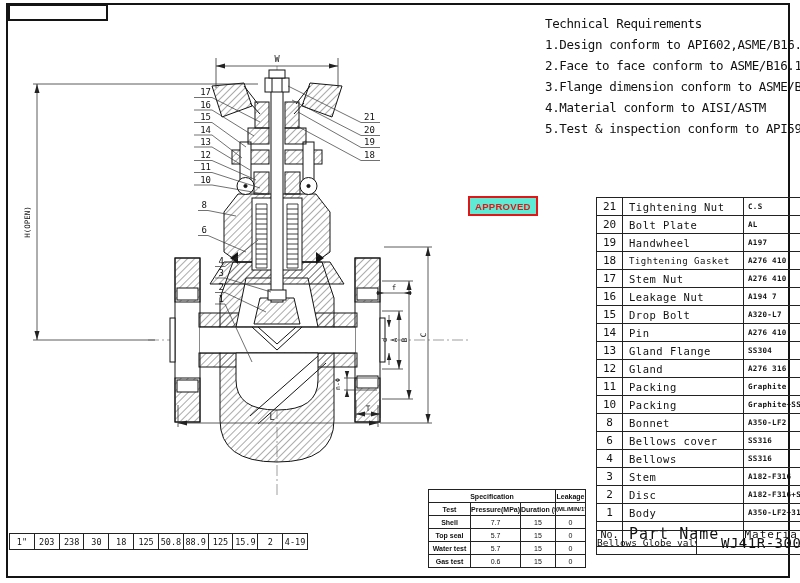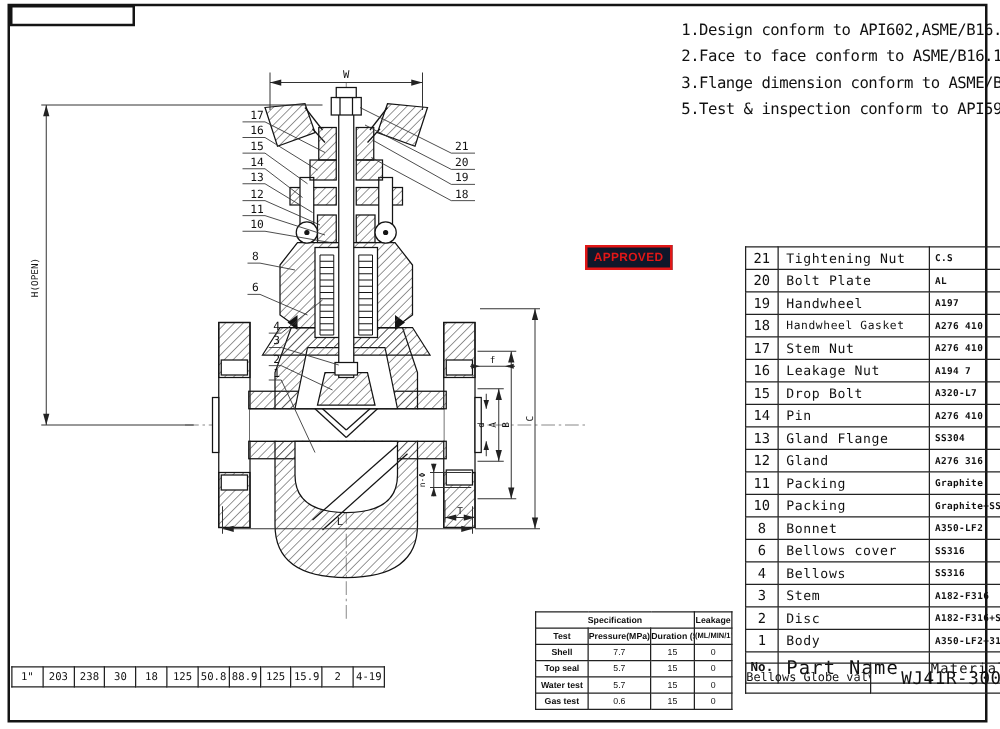--- a/index.html
+++ b/index.html
@@ -8,34 +8,34 @@
   .frame{position:absolute;left:6px;top:3px;width:784px;height:575px;border:2px solid #141414;box-sizing:border-box;}
   .corner-box{position:absolute;left:8px;top:4px;width:100px;height:17px;border:2px solid #141414;background:#fff;box-sizing:border-box;}
 
   
   .tech{position:absolute;left:545px;top:13px;width:248px;font-size:12.5px;line-height:21px;white-space:nowrap;}
   .tech .t-line{letter-spacing:-0.4px;}
 
   
   .stamp{position:absolute;left:468px;top:196px;border:2px solid #e11717;color:#e11717;
          font-family:"Liberation Sans",sans-serif;font-weight:bold;font-size:9.5px;
-         padding:3px 5px 2px 5px;letter-spacing:0.3px;background:#0f172a;}
+         padding:3px 5px 2px 5px;letter-spacing:0.3px;background:#5eead4;}
 
   
   table{border-collapse:collapse;table-layout:fixed;}
   td{border:1px solid #222;padding:0;overflow:hidden;white-space:nowrap;}
 
   
   .parts{position:absolute;left:596px;top:197px;width:197px;}
   .parts td{height:17px;font-size:10.5px;vertical-align:middle;}
   .parts td.no{width:25px;text-align:center;font-size:11px;}
   .parts td.nm{width:114px;padding-left:6px;letter-spacing:0.5px;}
   .parts td.mt{width:58px;padding-left:4px;font-size:7.5px;font-weight:bold;letter-spacing:0.3px;}
   .parts tr.hdr td{height:24px;}
-  .parts tr.hdr .no{font-size:10px;font-weight:bold;}
+  .parts tr.hdr .no{font-size:10px;}
   .parts tr.hdr .nm{font-size:15px;letter-spacing:1px;}
   .parts tr.hdr .mt{font-size:11px;text-align:center;padding-left:0;font-weight:normal;letter-spacing:1px;}
 
   
   .tblock{position:absolute;left:596px;top:530px;width:197px;}
   .tblock td{height:23px;text-align:center;vertical-align:middle;}
   .tblock .prod{width:99px;font-size:9.5px;}
   .tblock .model{width:98px;font-size:14px;letter-spacing:0.5px;padding-left:24px;}
   .tblock .comp{font-size:12px;letter-spacing:1px;height:22px;}
 
@@ -303,23 +303,25 @@
       <text x="224" y="290" text-anchor="end">2</text>
       <text x="224" y="301.5" text-anchor="end">1</text>
       <text x="364" y="120">21</text>
       <text x="364" y="133">20</text>
       <text x="364" y="145">19</text>
       <text x="364" y="158">18</text>
     </g>
   </svg>
 
   <div class="tech">
+    <div class="t-line">Technical Requirements</div>
     <div class="t-line">1.Design conform to API602,ASME/B16.34</div>
     <div class="t-line">2.Face to face conform to ASME/B16.10</div>
     <div class="t-line">3.Flange dimension conform to ASME/B16.5</div>
+    <div class="t-line">4.Material conform to AISI/ASTM</div>
     <div class="t-line">5.Test &amp; inspection conform to API598</div>
   </div>
 
   <div class="stamp">APPROVED</div>
 
   <table class="parts">
     <tbody>
         <tr>
           <td class="no">21</td>
           <td class="nm">Tightening Nut</td>
@@ -330,21 +332,21 @@
           <td class="nm">Bolt Plate</td>
           <td class="mt">AL</td>
         </tr>
     <tr>
           <td class="no">19</td>
           <td class="nm">Handwheel</td>
           <td class="mt">A197</td>
         </tr>
     <tr>
           <td class="no">18</td>
-          <td class="nm" style="font-size:9px">Handwheel Gasket</td>
+          <td class="nm" style="font-size:9px">Tightening Gasket</td>
           <td class="mt">A276 410</td>
         </tr>
     <tr>
           <td class="no">17</td>
           <td class="nm">Stem Nut</td>
           <td class="mt">A276 410</td>
         </tr>
     <tr>
           <td class="no">16</td>
           <td class="nm">Leakage Nut</td>

